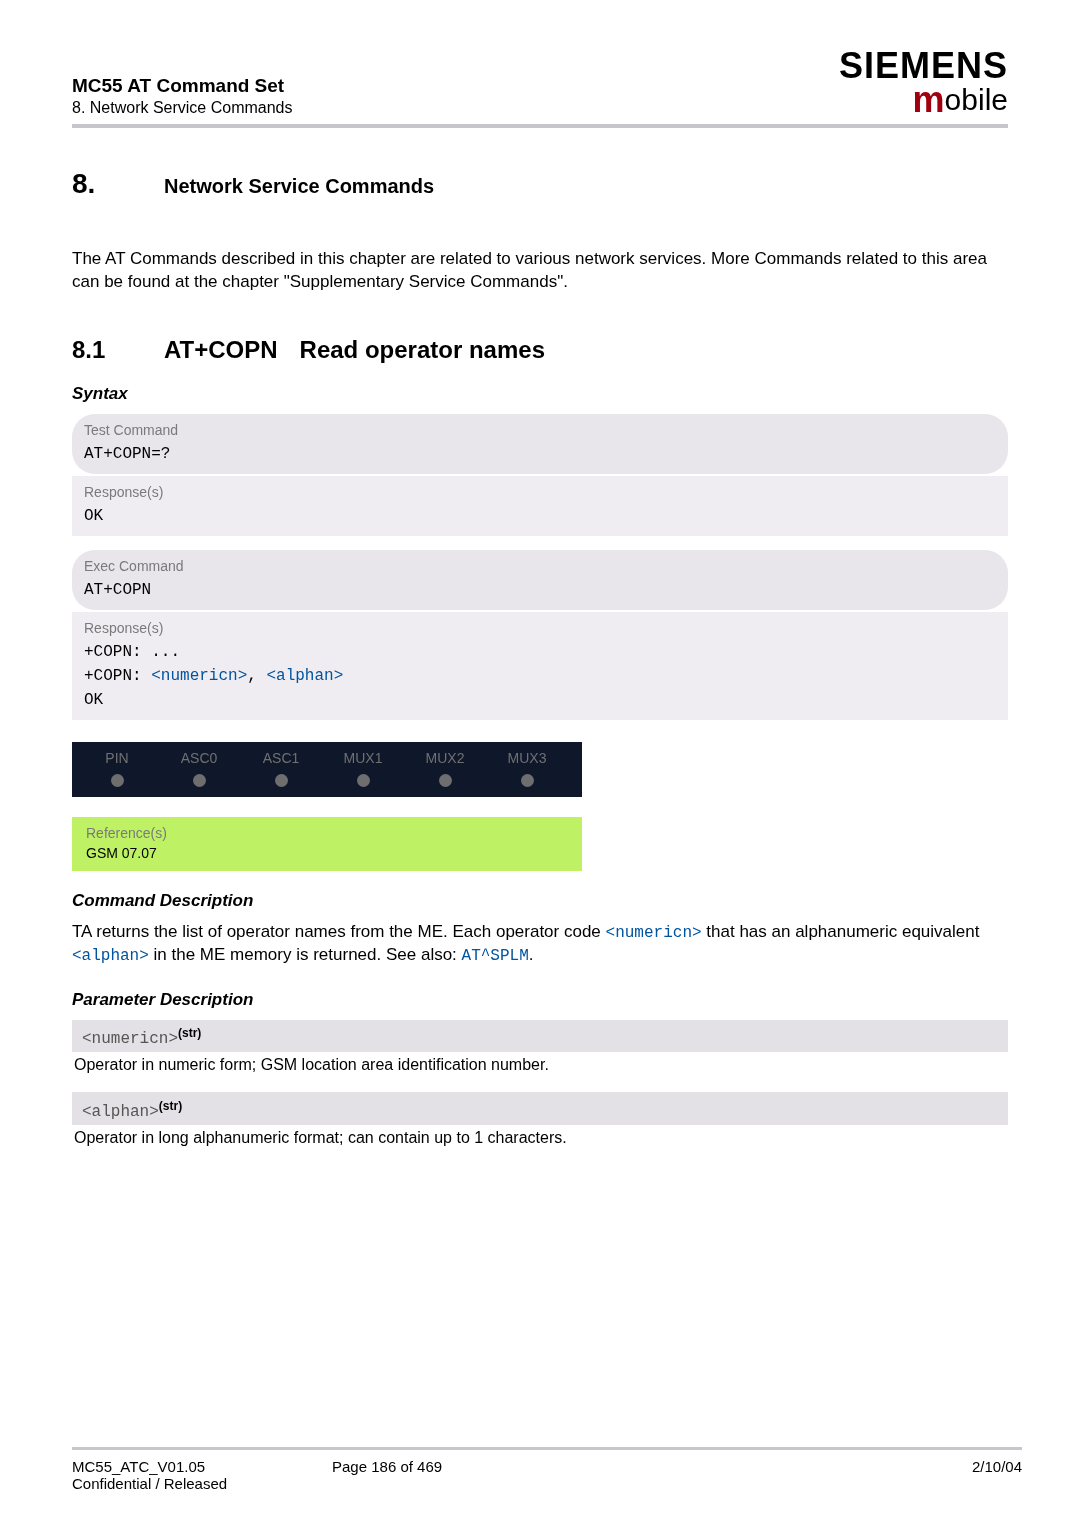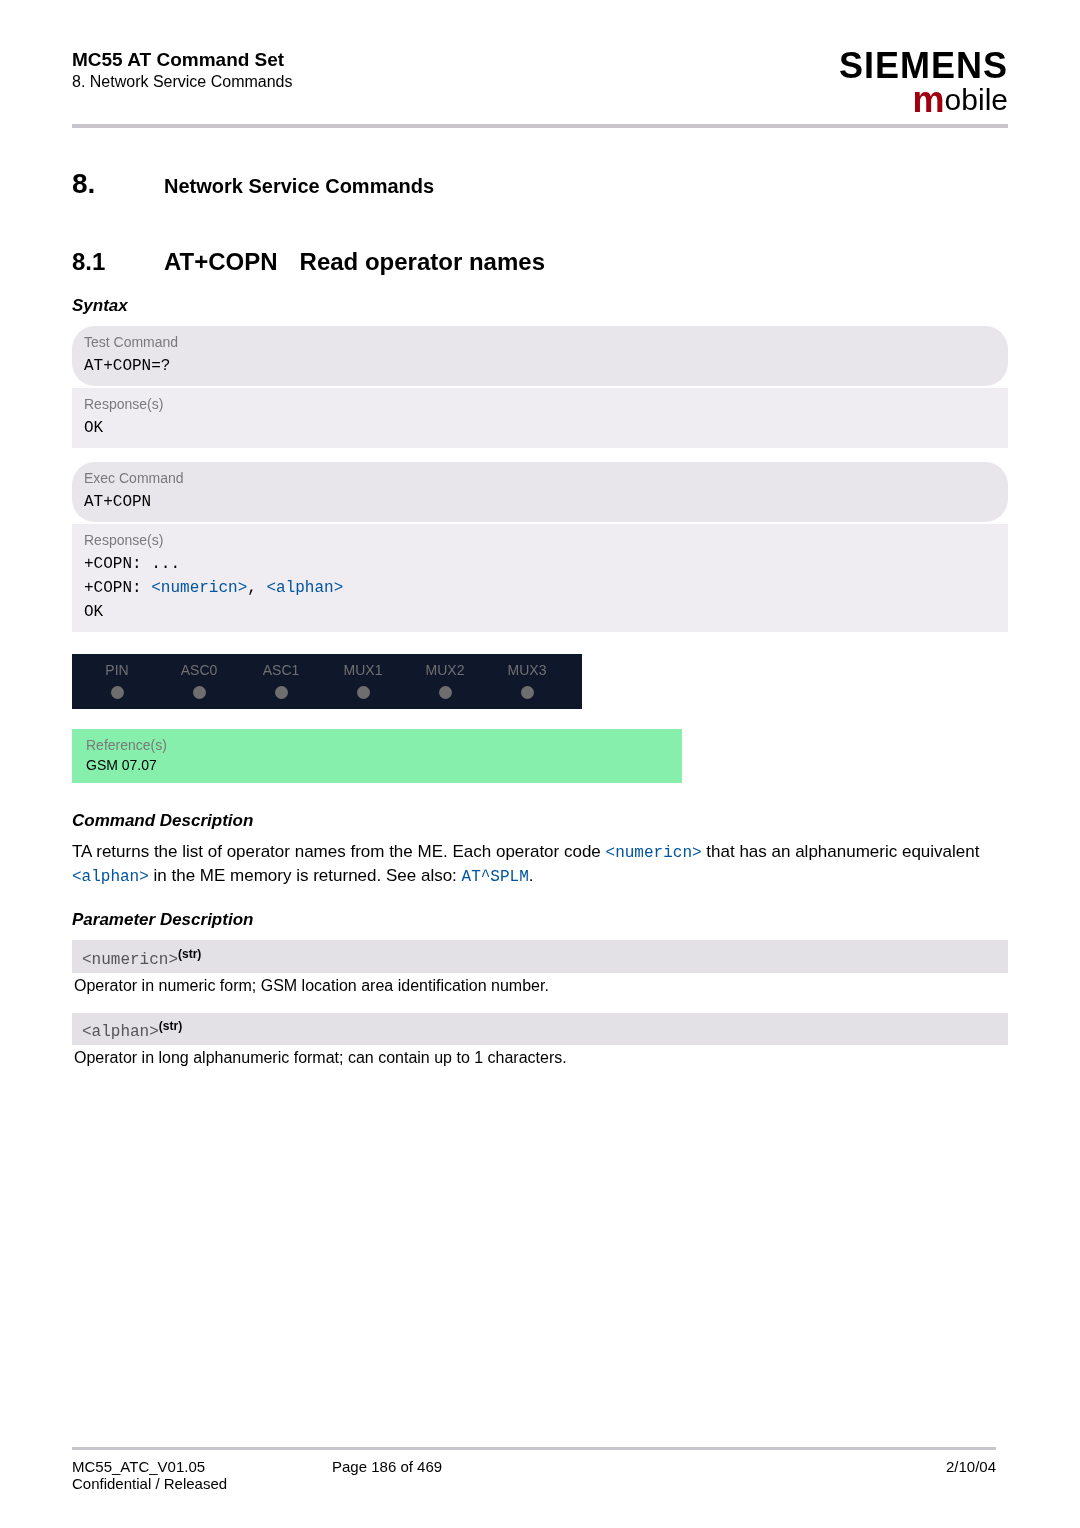--- a/index.html
+++ b/index.html
@@ -9,21 +9,21 @@
     color: #000;
     background: #fff;
     position: relative;
   }
   .page {
     padding: 48px 72px 0 72px;
   }
   .header-row {
     display: flex;
     justify-content: space-between;
-    align-items: flex-start;
+    align-items: flex-end;
     margin-bottom: 6px;
   }
   .header-left .doc-title {
     font-size: 19px;
     font-weight: bold;
     line-height: 1.25;
   }
   .header-left .doc-subtitle {
     font-size: 16px;
     font-weight: normal;
@@ -152,24 +152,24 @@
     justify-content: center;
   }
   .dot {
     width: 13px;
     height: 13px;
     border-radius: 50%;
     background: #6e6e6e;
     display: inline-block;
   }
   .ref-block {
-    background: #86efac;
-    width: 610px;
+    background: #bef264;
+    width: 510px;
     padding: 8px 14px 10px 14px;
-    margin-bottom: 28px;
+    margin-bottom: 20px;
   }
   .ref-label {
     color: #7a7a7a;
     font-size: 14px;
     margin-bottom: 4px;
   }
   .ref-val {
     font-size: 14px;
     color: #000;
   }
@@ -215,21 +215,21 @@
   }
   .param-desc {
     font-size: 16px;
     margin-left: 2px;
     margin-bottom: 18px;
   }
 
   .footer {
     position: absolute;
     left: 72px;
-    right: 84px;
+    right: 58px;
     bottom: 36px;
   }
   .hr-bottom {
     height: 3px;
     background: #c9c5cc;
     margin-bottom: 8px;
   }
   .footer-row {
     display: flex;
     justify-content: space-between;
@@ -254,20 +254,21 @@
       <div class="brand-mobile"><span class="m">m</span><span>obile</span></div>
     </div>
   </div>
   <div class="hr-top"></div>
 
   <div class="chapter-line">
     <div class="chapter-num">8.</div>
     <div class="chapter-title">Network Service Commands</div>
   </div>
 
+  <div class="intro">The AT Commands described in this chapter are related to various network services. More Commands related to this area can be found at the chapter "Supplementary Service Commands".</div>
 
   <div class="section-line">
     <div class="section-num">8.1</div>
     <div class="section-cmd">AT+COPN</div>
     <div class="section-title">Read operator names</div>
   </div>
 
   <div class="subhead-ital">Syntax</div>
 
   <div class="box gap-xs">

